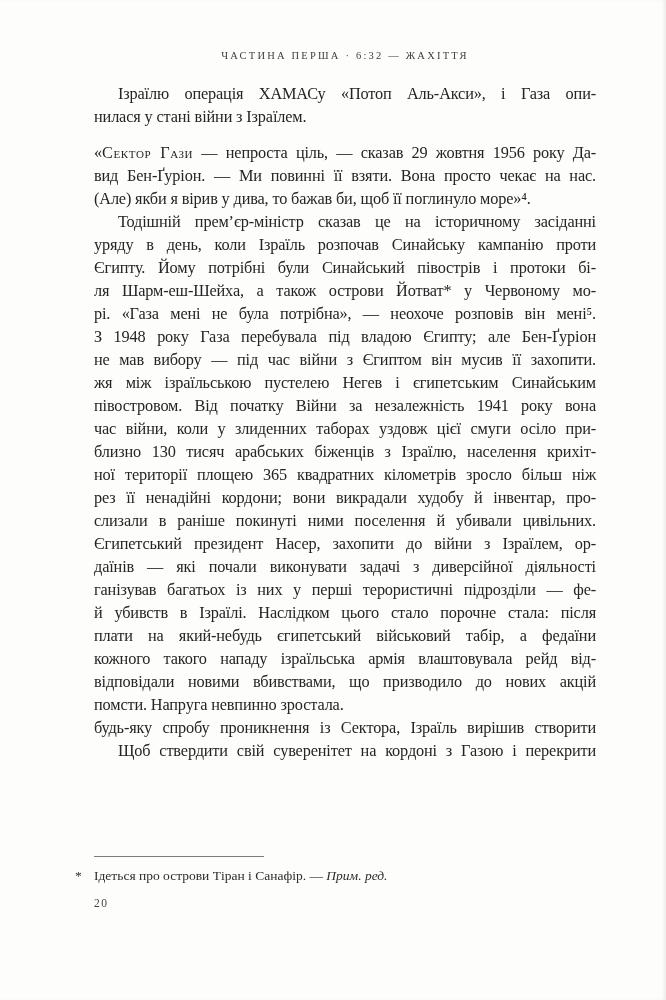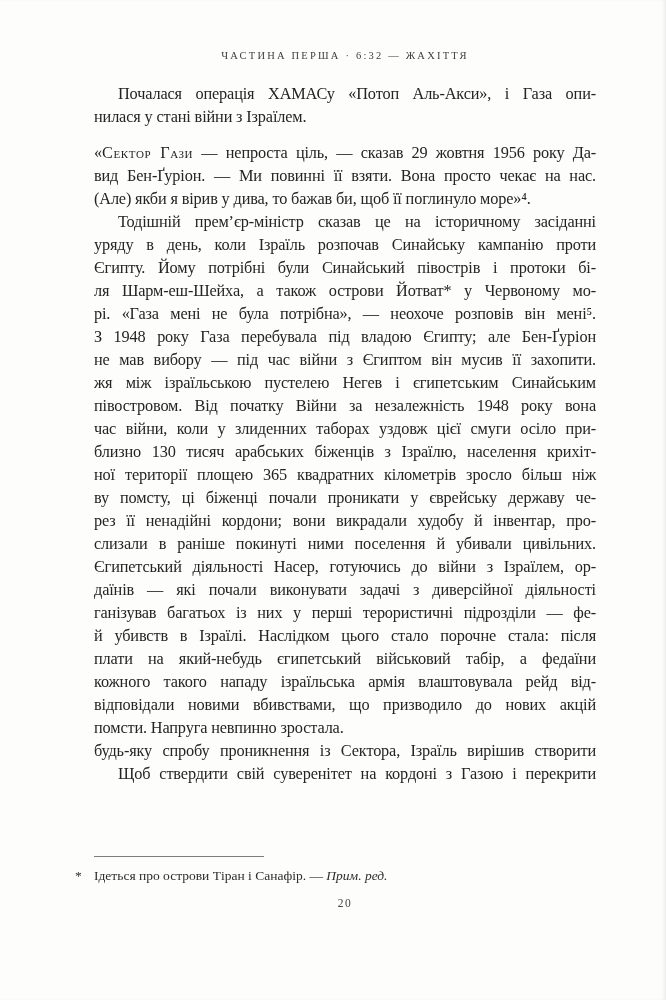--- a/index.html
+++ b/index.html
@@ -72,62 +72,60 @@
   .footnote-marker {
     flex: none;
     width: 19px;
   }
   .footnote-source { font-style: italic; }
   .page-number {
     position: absolute;
     left: 94px;
     top: 897px;
     width: 502px;
-    text-align: center;
     font-size: 11.5px;
     letter-spacing: 1.6px;
     color: #454545;
   }
 </style>
 </head>
 <body>
 
 <div class="book-page">
 
   <div class="running-header">Частина перша · 6:32 — Жахіття</div>
 
   <div class="content">
       <div class="paragraph">
-        <div class="line first-indent">Почалася операція ХАМАСу «Потоп Аль-Акси», і Газа опи-</div>
+        <div class="line first-indent">Ізраїлю операція ХАМАСу «Потоп Аль-Акси», і Газа опи-</div>
         <div class="line endline">нилася у стані війни з Ізраїлем.</div>
       </div>
       <div class="paragraph section-gap">
         <div class="line"><span>«</span><span class="smallcaps">Сектор Гази</span><span> — непроста ціль, — сказав 29 жовтня 1956 року Да-</span></div>
         <div class="line">вид Бен-Ґуріон. — Ми повинні її взяти. Вона просто чекає на нас.</div>
         <div class="line endline">(Але) якби я вірив у дива, то бажав би, щоб її поглинуло море»⁴.</div>
       </div>
       <div class="paragraph">
         <div class="line first-indent">Тодішній прем’єр-міністр сказав це на історичному засіданні</div>
         <div class="line">уряду в день, коли Ізраїль розпочав Синайську кампанію проти</div>
         <div class="line">Єгипту. Йому потрібні були Синайський півострів і протоки бі-</div>
         <div class="line">ля Шарм-еш-Шейха, а також острови Йотват* у Червоному мо-</div>
         <div class="line">рі. «Газа мені не була потрібна», — неохоче розповів він мені⁵.</div>
         <div class="line">З 1948 року Газа перебувала під владою Єгипту; але Бен-Ґуріон</div>
         <div class="line">не мав вибору — під час війни з Єгиптом він мусив її захопити.</div>
       </div>
       <div class="paragraph">
         <div class="line">жя між ізраїльською пустелею Негев і єгипетським Синайським</div>
-        <div class="line">півостровом. Від початку Війни за незалежність 1948 року вона</div>
+        <div class="line">півостровом. Від початку Війни за незалежність 1941 року вона</div>
         <div class="line">час війни, коли у злиденних таборах уздовж цієї смуги осіло при-</div>
         <div class="line">близно 130 тисяч арабських біженців з Ізраїлю, населення крихіт-</div>
         <div class="line">ної території площею 365 квадратних кілометрів зросло більш ніж</div>
-        <div class="line">ву помсту, ці біженці почали проникати у єврейську державу че-</div>
         <div class="line">рез її ненадійні кордони; вони викрадали худобу й інвентар, про-</div>
         <div class="line">слизали в раніше покинуті ними поселення й убивали цивільних.</div>
-        <div class="line">Єгипетський діяльності Насер, готуючись до війни з Ізраїлем, ор-</div>
+        <div class="line">Єгипетський президент Насер, захопити до війни з Ізраїлем, ор-</div>
         <div class="line">даїнів — які почали виконувати задачі з диверсійної діяльності</div>
         <div class="line">ганізував багатьох із них у перші терористичні підрозділи — фе-</div>
         <div class="line">й убивств в Ізраїлі. Наслідком цього стало порочне стала: після</div>
         <div class="line">плати на який-небудь єгипетський військовий табір, а федаїни</div>
         <div class="line">кожного такого нападу ізраїльська армія влаштовувала рейд від-</div>
         <div class="line">відповідали новими вбивствами, що призводило до нових акцій</div>
         <div class="line endline">помсти. Напруга невпинно зростала.</div>
       </div>
       <div class="paragraph">
         <div class="line">будь-яку спробу проникнення із Сектора, Ізраїль вирішив створити</div>

